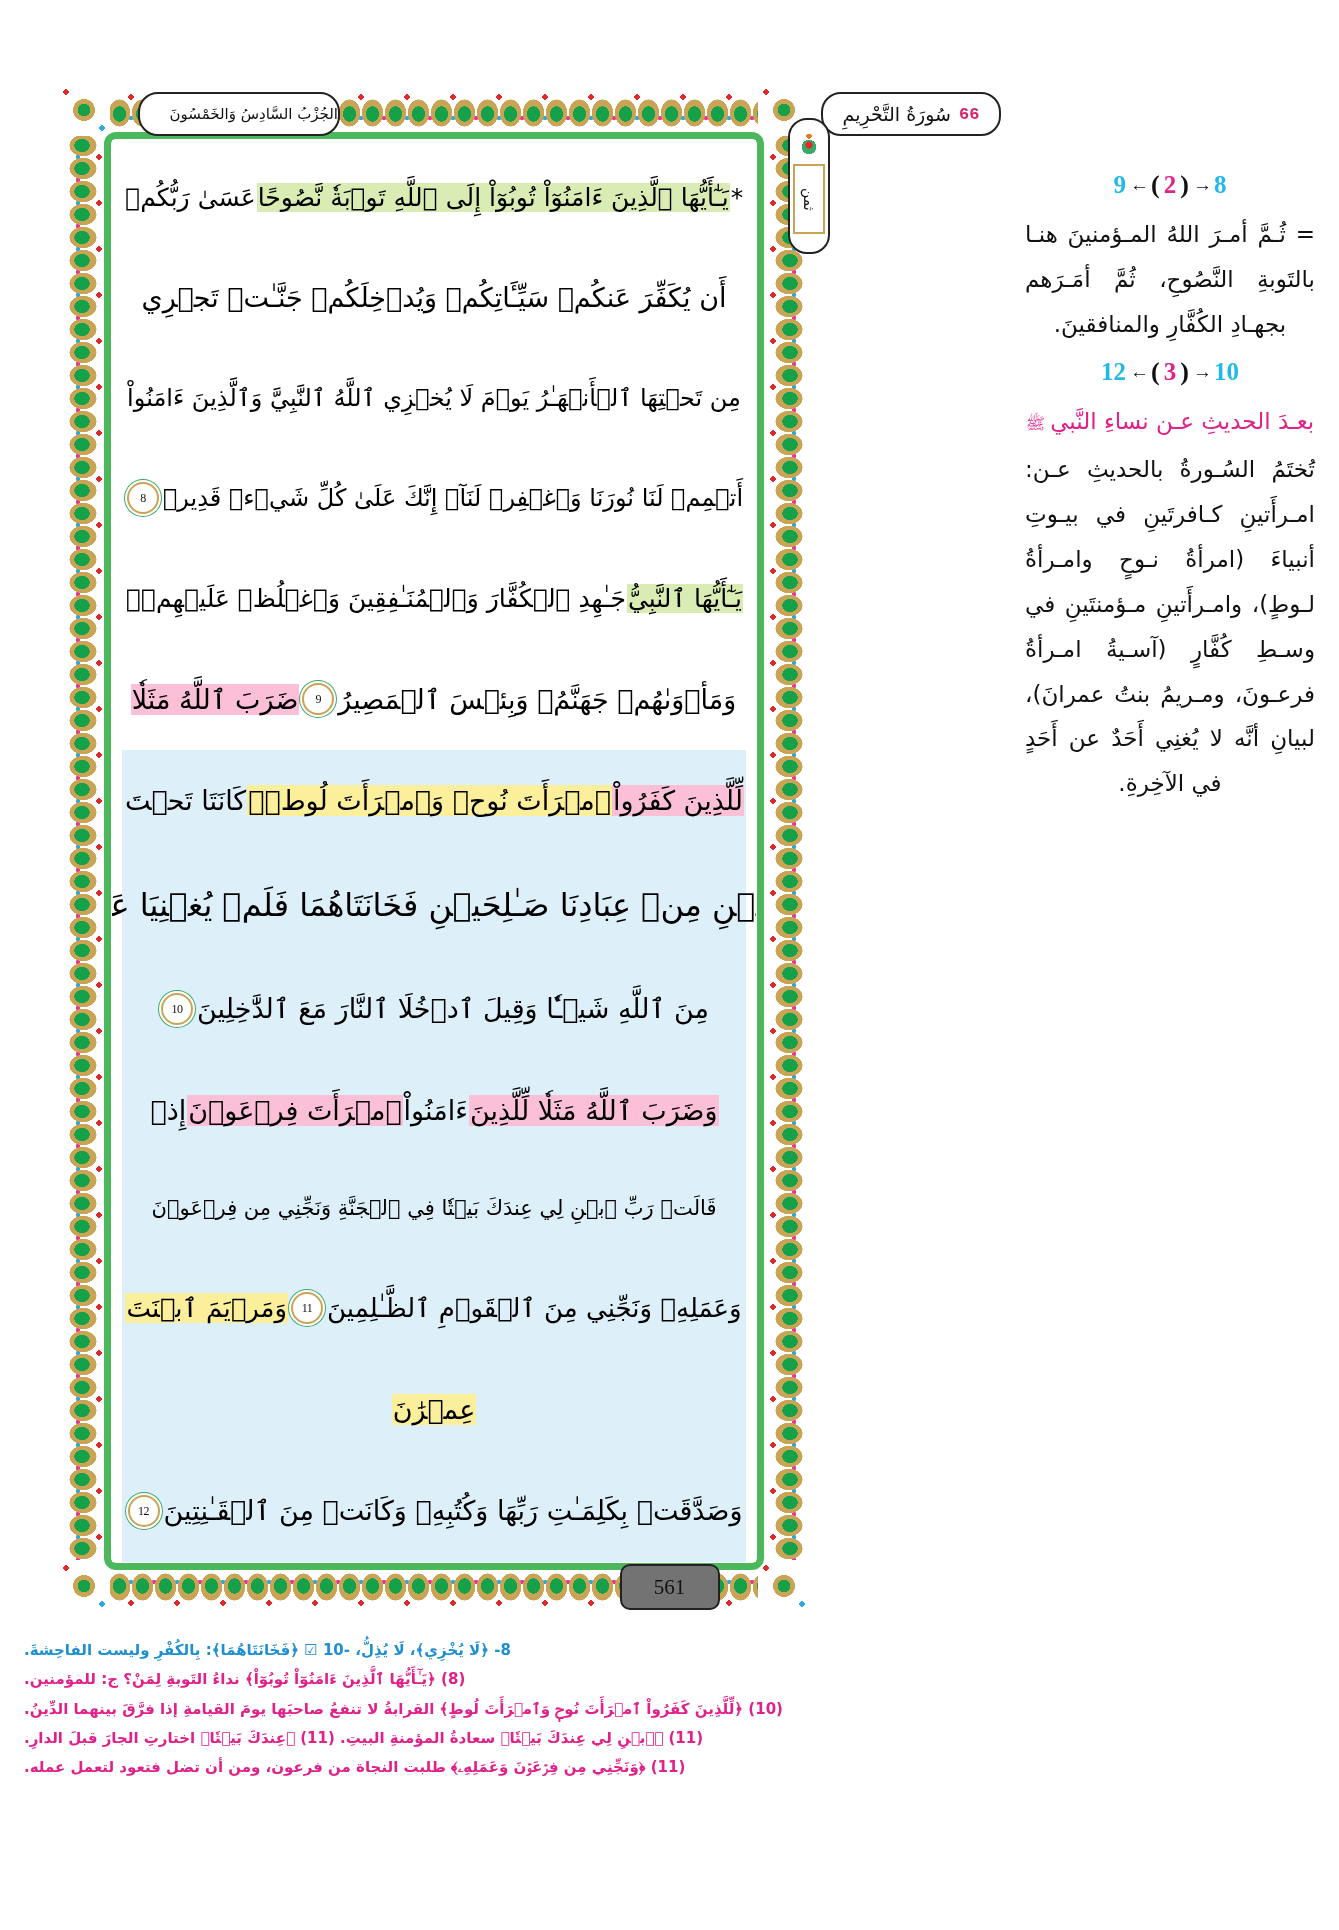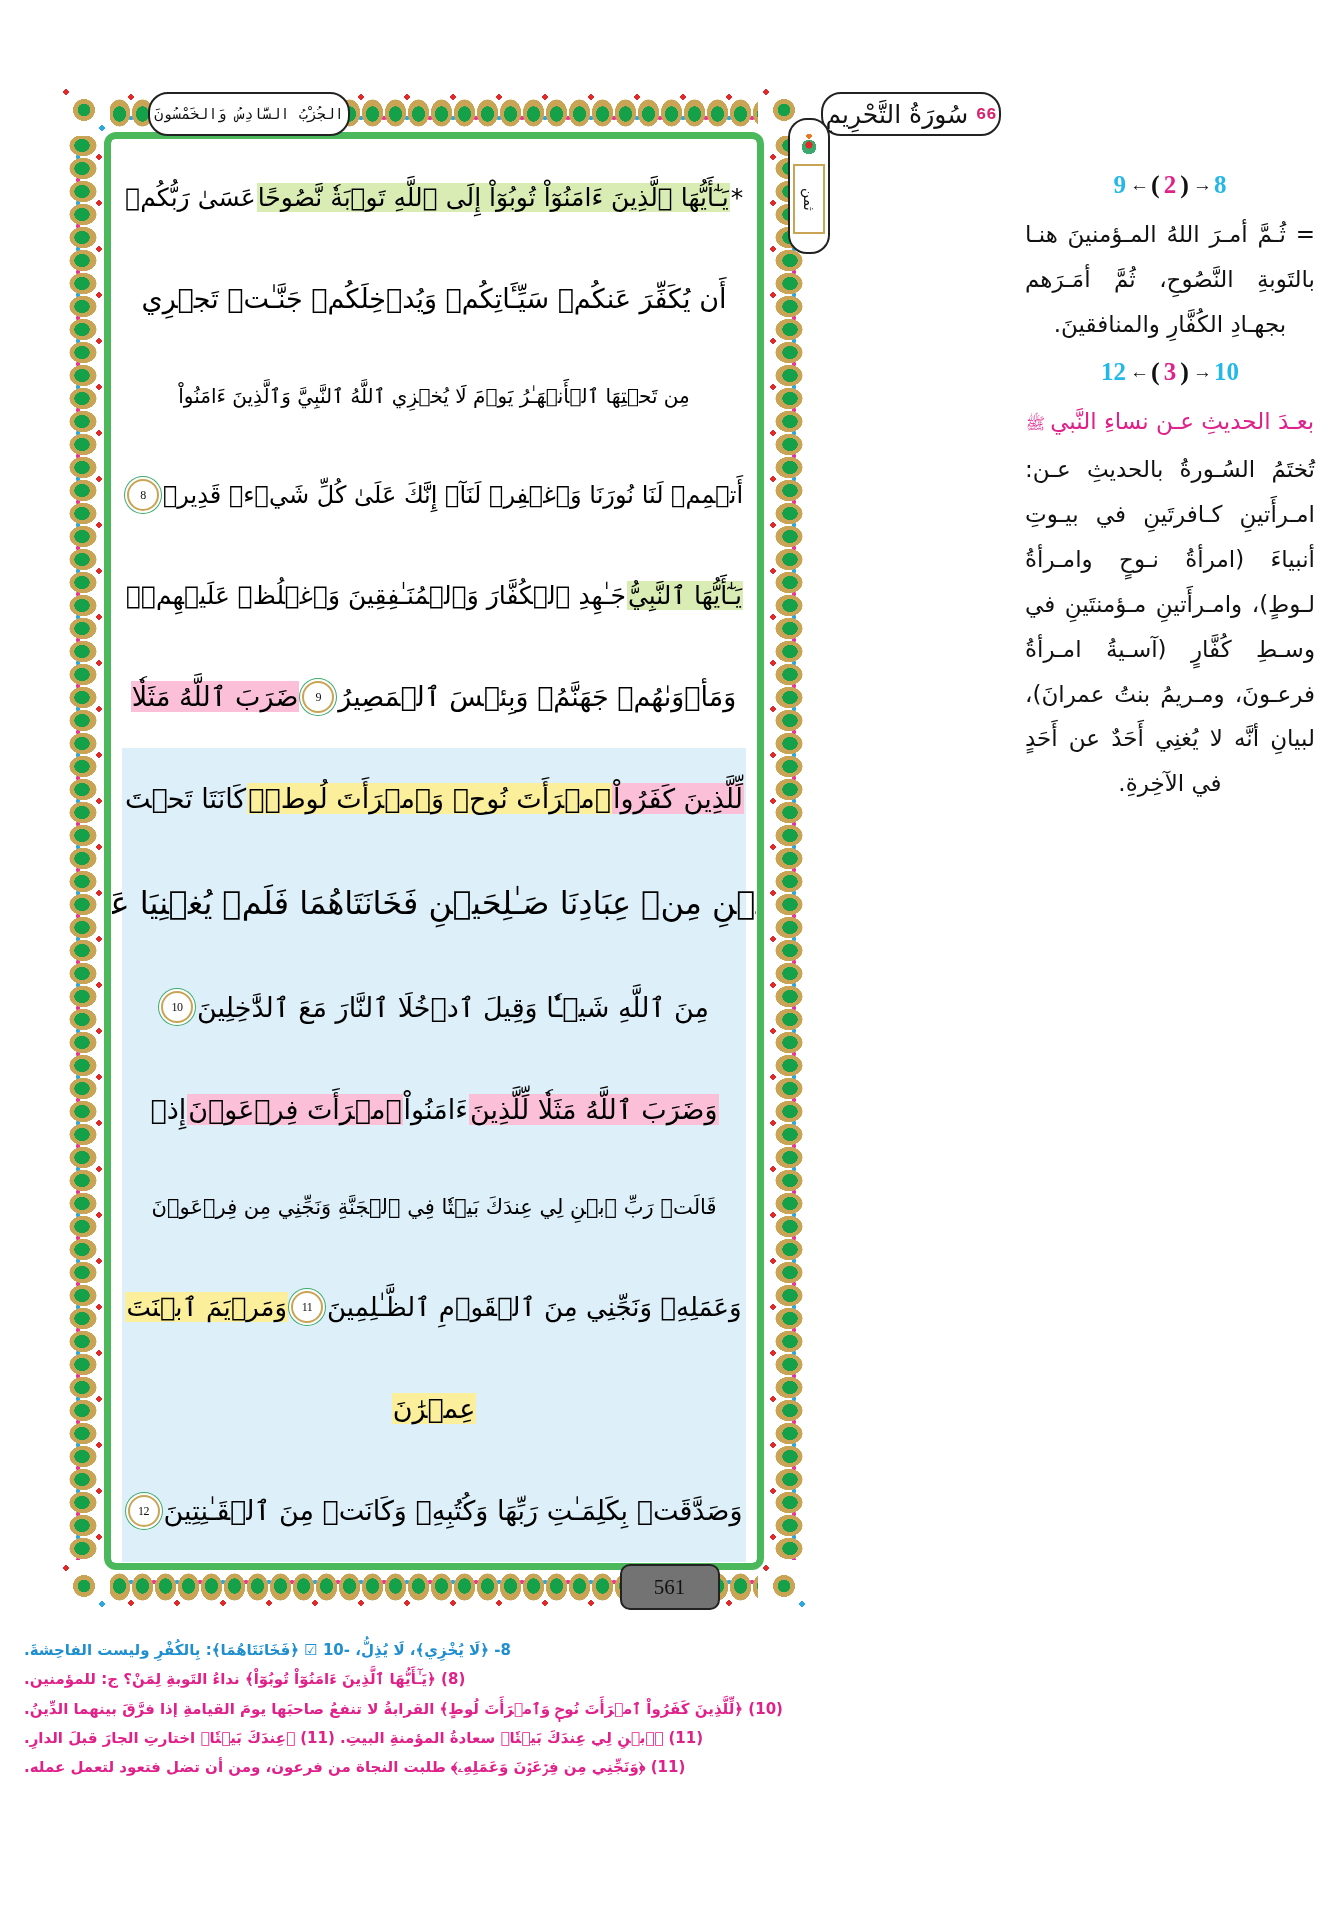--- a/index.html
+++ b/index.html
@@ -78,31 +78,30 @@
   }
 
   
   #surah-cartouche{
     position:absolute;right:338px;top:92px;
     width:176px;height:40px;
     background:#fff;border:2px solid #222;border-radius:20px;
     display:flex;align-items:center;justify-content:center;gap:8px;
     z-index:6;
   }
-  #surah-name{font-size:25px;color:#111;font-family:"DejaVu Sans",sans-serif;white-space:nowrap;}
+  #surah-name{font-size:19px;color:#111;font-family:"DejaVu Sans",sans-serif;white-space:nowrap;}
   #surah-num{font-size:17px;color:#d6246e;font-weight:bold;font-family:Liberation Mono, monospace;}
 
   
   #hizb-cartouche{
-    position:absolute;left:148px;top:92px;
+    position:absolute;left:138px;top:92px;
     width:198px;height:40px;
     background:#fff;border:2px solid #222;border-radius:20px;
-    display:flex;align-items:center;justify-content:center;
+    display:flex;align-items:center;
     z-index:6;
-    font-family:Liberation Mono, monospace;
   }
   #hizb-text{font-size:15px;color:#111;white-space:nowrap;}
 
   
   #thumun-marker{
     position:absolute;left:788px;top:118px;
     width:38px;height:132px;
     background:#fff;border:2px solid #222;border-radius:19px;
     z-index:7;
     display:flex;align-items:center;justify-content:center;
@@ -247,21 +246,21 @@
 
   <div id="quran-lines">
       <div class="qline" style="font-size: 25px;">
         <span class="seg">*</span>
         <span class="seg hl-green">يَـٰٓأَيُّهَا ٱلَّذِينَ ءَامَنُوٓاْ تُوبُوٓاْ إِلَى ٱللَّهِ تَوۡبَةٗ نَّصُوحًا</span>
         <span class="seg">عَسَىٰ رَبُّكُمۡ</span>
       </div>
       <div class="qline">
         <span class="seg">أَن يُكَفِّرَ عَنكُمۡ سَيِّـَٔاتِكُمۡ وَيُدۡخِلَكُمۡ جَنَّـٰتٖ تَجۡرِي</span>
       </div>
-      <div class="qline" style="font-size: 20px; text-align: right;">
+      <div class="qline" style="font-size: 24px; text-align: right;">
         <span class="seg">مِن تَحۡتِهَا ٱلۡأَنۡهَـٰرُ يَوۡمَ لَا يُخۡزِي ٱللَّهُ ٱلنَّبِيَّ وَٱلَّذِينَ ءَامَنُواْ</span>
       </div>
       <div class="qline" style="font-size: 24px;">
         <span class="seg">أَتۡمِمۡ لَنَا نُورَنَا وَٱغۡفِرۡ لَنَآۖ إِنَّكَ عَلَىٰ كُلِّ شَيۡءٖ قَدِيرٞ</span>
         <span class="ayah">8</span>
       </div>
       <div class="qline" style="font-size: 25px;">
         <span class="seg hl-green">يَـٰٓأَيُّهَا ٱلنَّبِيُّ</span>
         <span class="seg">جَـٰهِدِ ٱلۡكُفَّارَ وَٱلۡمُنَـٰفِقِينَ وَٱغۡلُظۡ عَلَيۡهِمۡۚ</span>
       </div>

